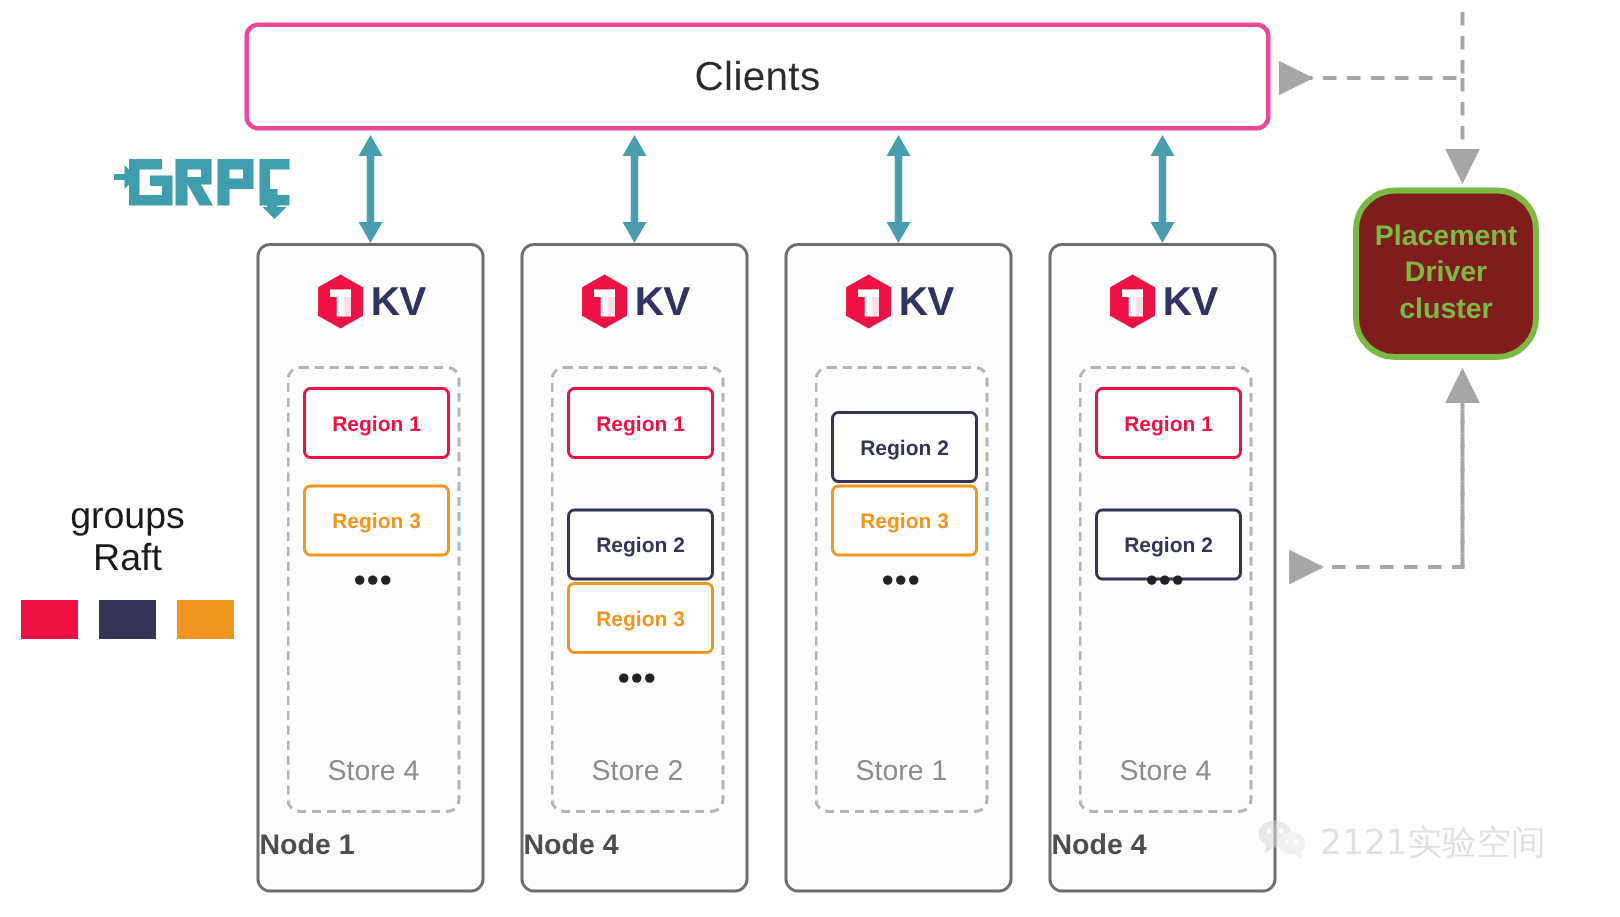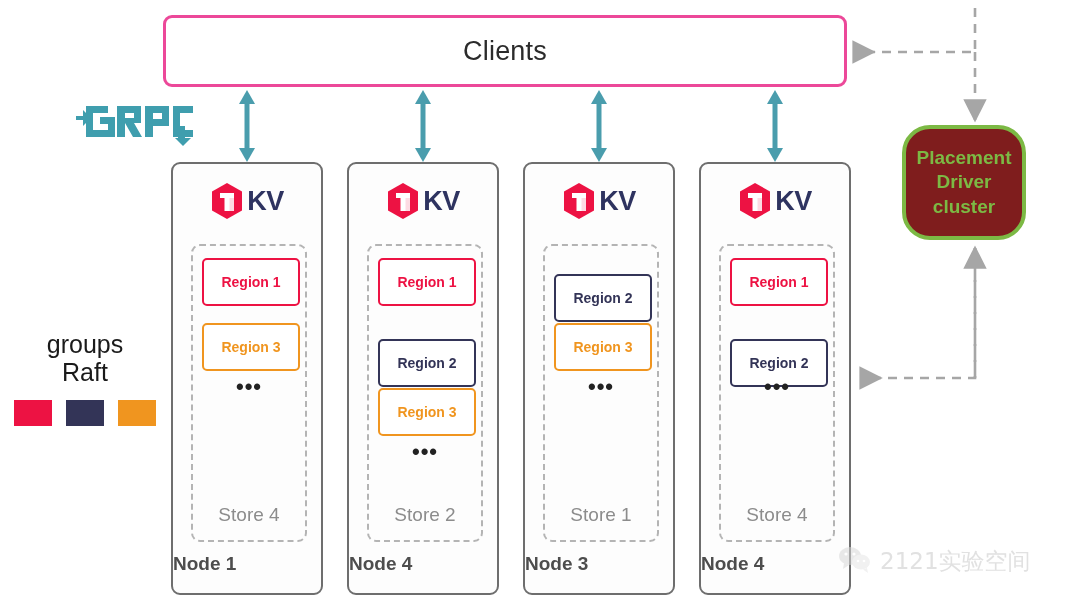--- a/index.html
+++ b/index.html
@@ -326,21 +326,20 @@
         <rect x="19" y="11" width="5" height="18" fill="#ffffff" opacity=".85"></rect>
       </svg>
       <span class="kv-text">KV</span>
     </div>
     <div class="store">
       <div class="region r2" style="top:12px;">Region 2</div>
       <div class="region r3" style="top:77px;">Region 3</div>
       <div class="ellipsis" style="top:136px;">•••</div>
       <div class="store-label">Store 1</div>
     </div>
-    <div class="node-label">Node 3</div>
   </div>
 
   <div class="node" style="left:699px;">
     <div class="node-logo">
       <svg width="34" height="38" viewBox="0 0 34 38">
         <polygon points="17,1 32,9.5 32,28.5 17,37 2,28.5 2,9.5" fill="#ED1243"></polygon>
         <path d="M10 11 h14 v5 h-4.5 v13 h-5 v-13 H10 z" fill="#ffffff"></path>
         <rect x="19" y="11" width="5" height="18" fill="#ffffff" opacity=".85"></rect>
       </svg>
       <span class="kv-text">KV</span>

